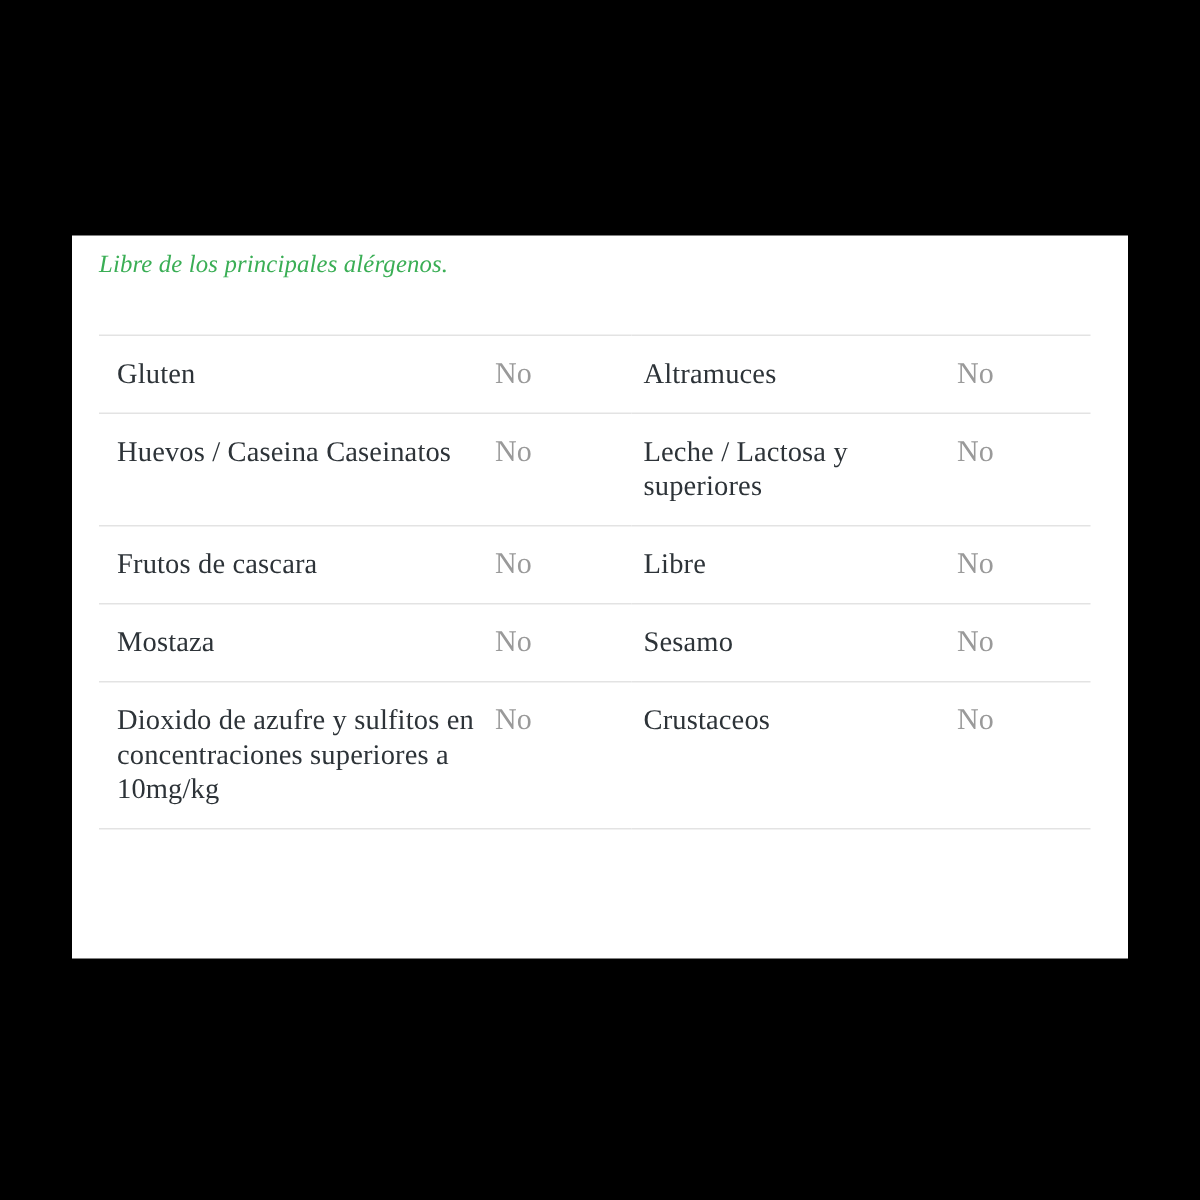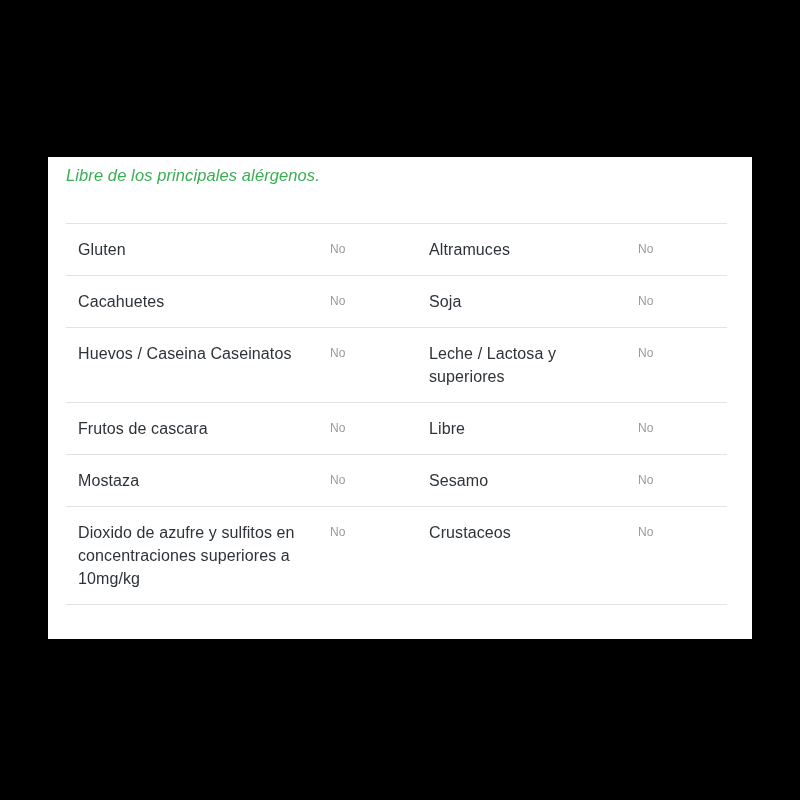--- a/index.html
+++ b/index.html
@@ -11,20 +11,21 @@
     height: 800px;
     background: #000000;
     font-family: "Liberation Sans", sans-serif;
     overflow: hidden;
   }
 
   .page {
     position: relative;
     width: 800px;
     height: 716px;
+    font-family: Liberation Serif, serif;
   }
 
   
   .allergen-card {
     position: absolute;
     left: 48px;
     top: 157px;
     width: 704px;
     height: 482px;
     background: #ffffff;
@@ -70,31 +71,31 @@
     padding: 14px 0 14px 0;
     box-sizing: border-box;
   }
 
   .col-label-l { width: 260px; }
   .col-value-l { width: 95px; }
   .col-label-r { width: 215px; }
   .col-value-r { width: 91px; }
 
   .label-text {
-    font-size: 16px;
+    font-size: 19px;
     color: #2d3338;
     line-height: 23px;
     letter-spacing: 0.1px;
   }
 
   .col-label-l .cell-inner { padding-left: 12px; padding-right: 10px; }
   .col-label-r .cell-inner { padding-left: 8px; padding-right: 10px; }
 
   .value-text {
-    font-size: 12px;
+    font-size: 20px;
     color: #9a9a9a;
     line-height: 23px;
     letter-spacing: 0.1px;
   }
 
   .col-value-l .cell-inner { padding-left: 4px; }
   .col-value-r .cell-inner { padding-left: 2px; }
 </style>
 </head>
 <body>
@@ -118,34 +119,20 @@
             </td>
             <td class="col-label-r">
               <div class="cell-inner"><span class="label-text">Altramuces</span></div>
             </td>
             <td class="col-value-r">
               <div class="cell-inner"><span class="value-text">No</span></div>
             </td>
           </tr>
 
 
-          <tr>
-            <td class="col-label-l">
-              <div class="cell-inner"><span class="label-text">Cacahuetes</span></div>
-            </td>
-            <td class="col-value-l">
-              <div class="cell-inner"><span class="value-text">No</span></div>
-            </td>
-            <td class="col-label-r">
-              <div class="cell-inner"><span class="label-text">Soja</span></div>
-            </td>
-            <td class="col-value-r">
-              <div class="cell-inner"><span class="value-text">No</span></div>
-            </td>
-          </tr>
 
           <tr>
             <td class="col-label-l">
               <div class="cell-inner"><span class="label-text">Huevos / Caseina Caseinatos</span></div>
             </td>
             <td class="col-value-l">
               <div class="cell-inner"><span class="value-text">No</span></div>
             </td>
             <td class="col-label-r">
               <div class="cell-inner"><span class="label-text">Leche / Lactosa y superiores</span></div>

